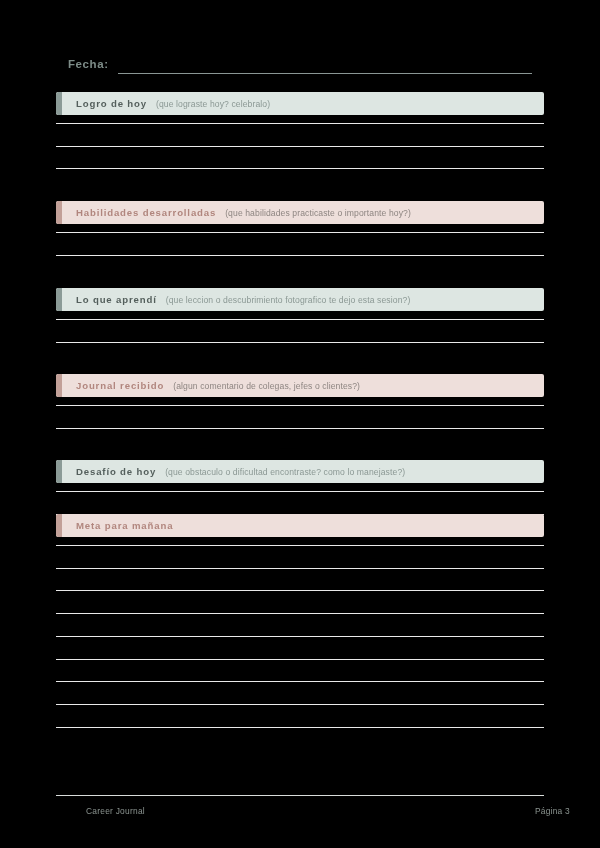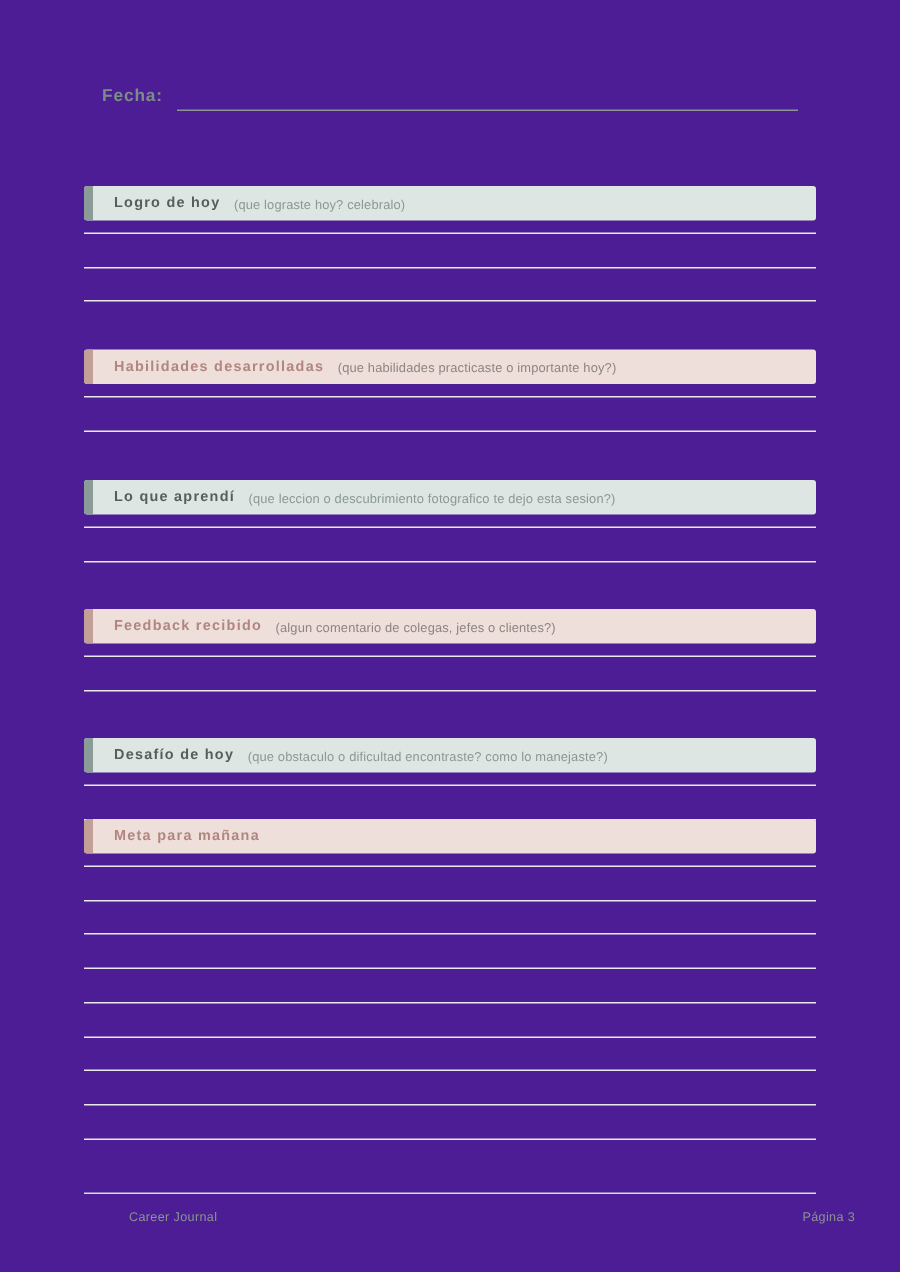--- a/index.html
+++ b/index.html
@@ -11,21 +11,21 @@
     width: 600px;
     height: 848px;
     font-family: "Liberation Sans", sans-serif;
     -webkit-font-smoothing: antialiased;
   }
 
   .page {
     position: relative;
     width: 600px;
     height: 848px;
-    background: #4c1d95;
+    background: #000000;
     overflow: hidden;
   }
 
   
   .fecha-row {
     position: absolute;
     left: 56px;
     top: 58px;
     width: 488px;
     height: 22px;
@@ -46,21 +46,20 @@
     width: 414px;
     height: 0;
     border-bottom: 1px solid #8a9694;
   }
 
   
   .section {
     position: absolute;
     left: 56px;
     width: 488px;
-    margin-top: 32px;
   }
   .sec-header {
     position: relative;
     height: 23px;
     border-radius: 2px;
     box-sizing: border-box;
     overflow: hidden;
   }
   .sec-accent {
     position: absolute;
@@ -200,21 +199,21 @@
         </div>
         <div class="lines" style="height: 45.4px;">
           <div class="wline" style="top: 8px; border-bottom-color: rgb(233, 233, 233);"></div>
           <div class="wline" style="top: 30.7px; border-bottom-color: rgb(233, 233, 233);"></div>
         </div>
       </div>
       <div class="section v-pink" style="top: 374px;">
         <div class="sec-header">
           <div class="sec-accent"></div>
           <div class="sec-textwrap">
-            <span class="sec-title">Feedback recibido</span>
+            <span class="sec-title">Journal recibido</span>
             <span class="sec-prompt">(algun comentario de colegas, jefes o clientes?)</span>
           </div>
         </div>
         <div class="lines" style="height: 45.4px;">
           <div class="wline" style="top: 8px; border-bottom-color: rgb(233, 233, 233);"></div>
           <div class="wline" style="top: 30.7px; border-bottom-color: rgb(233, 233, 233);"></div>
         </div>
       </div>
       <div class="section v-green" style="top: 460px;">
         <div class="sec-header">

